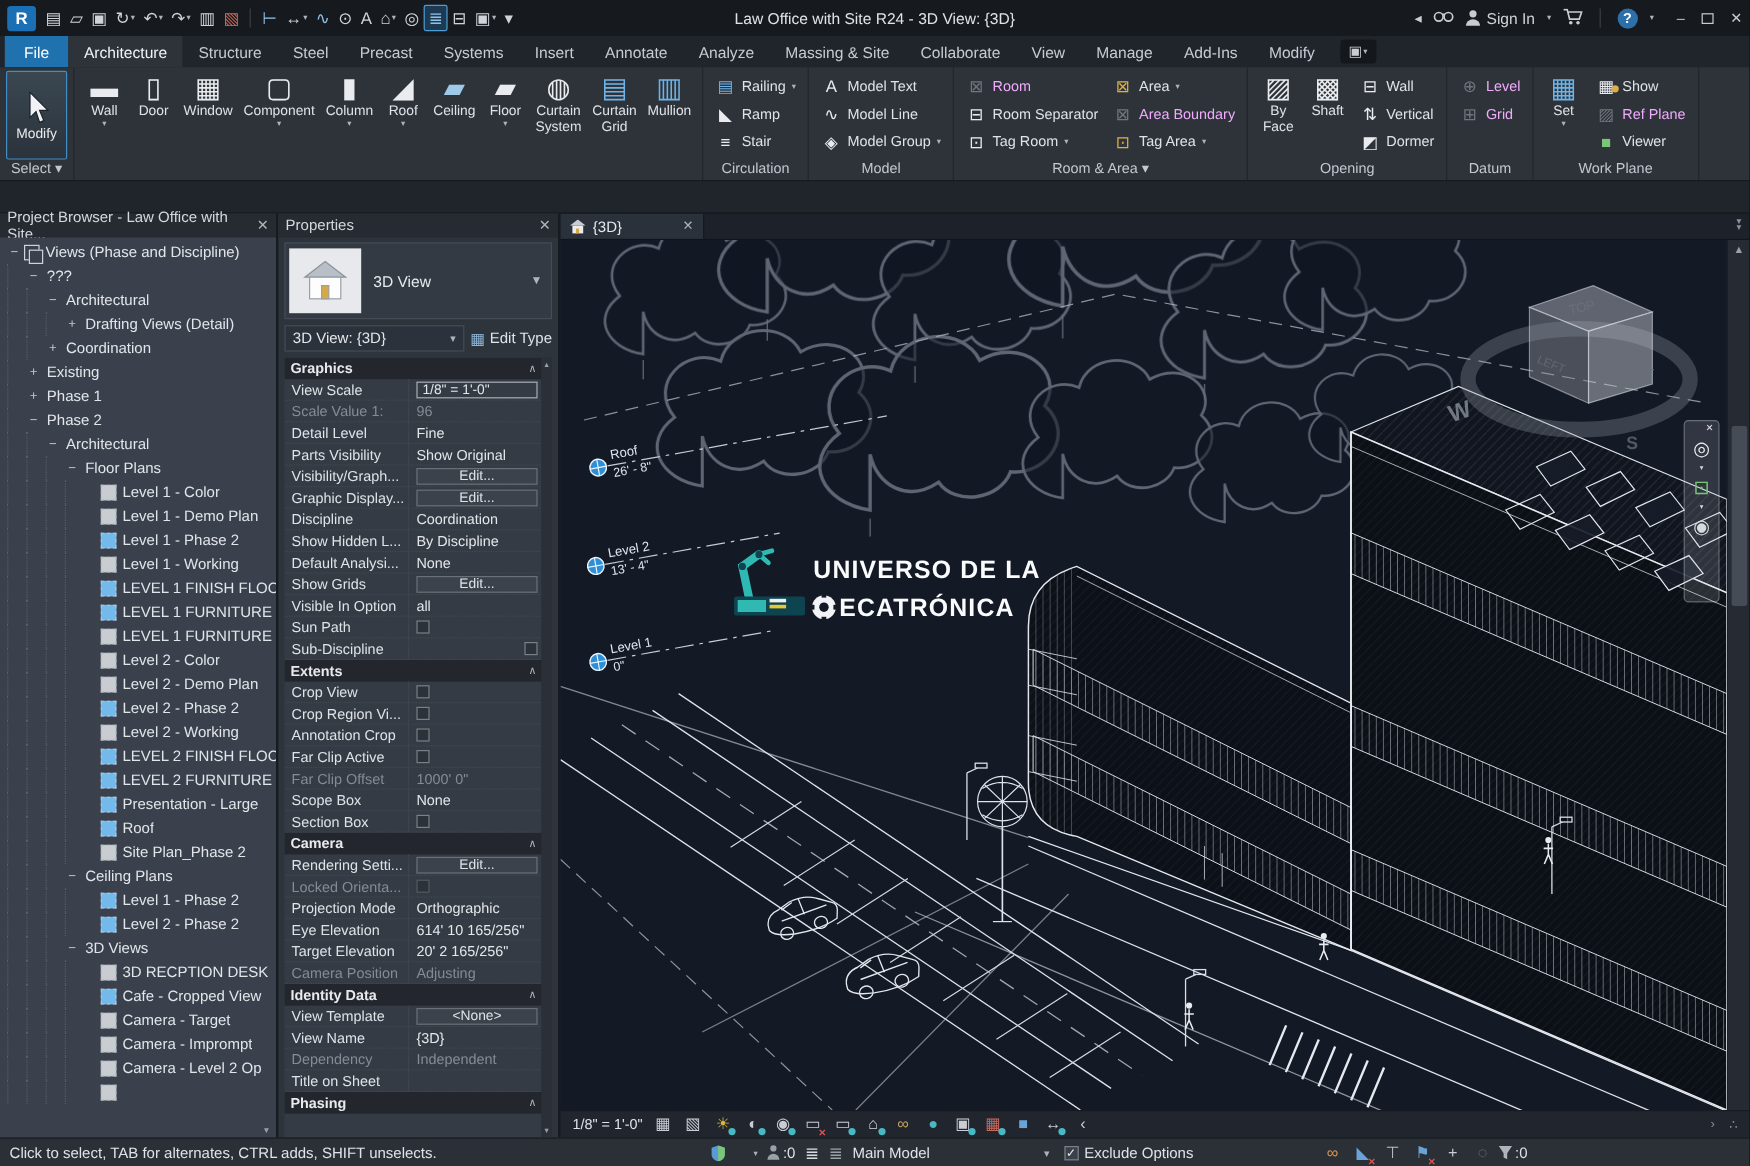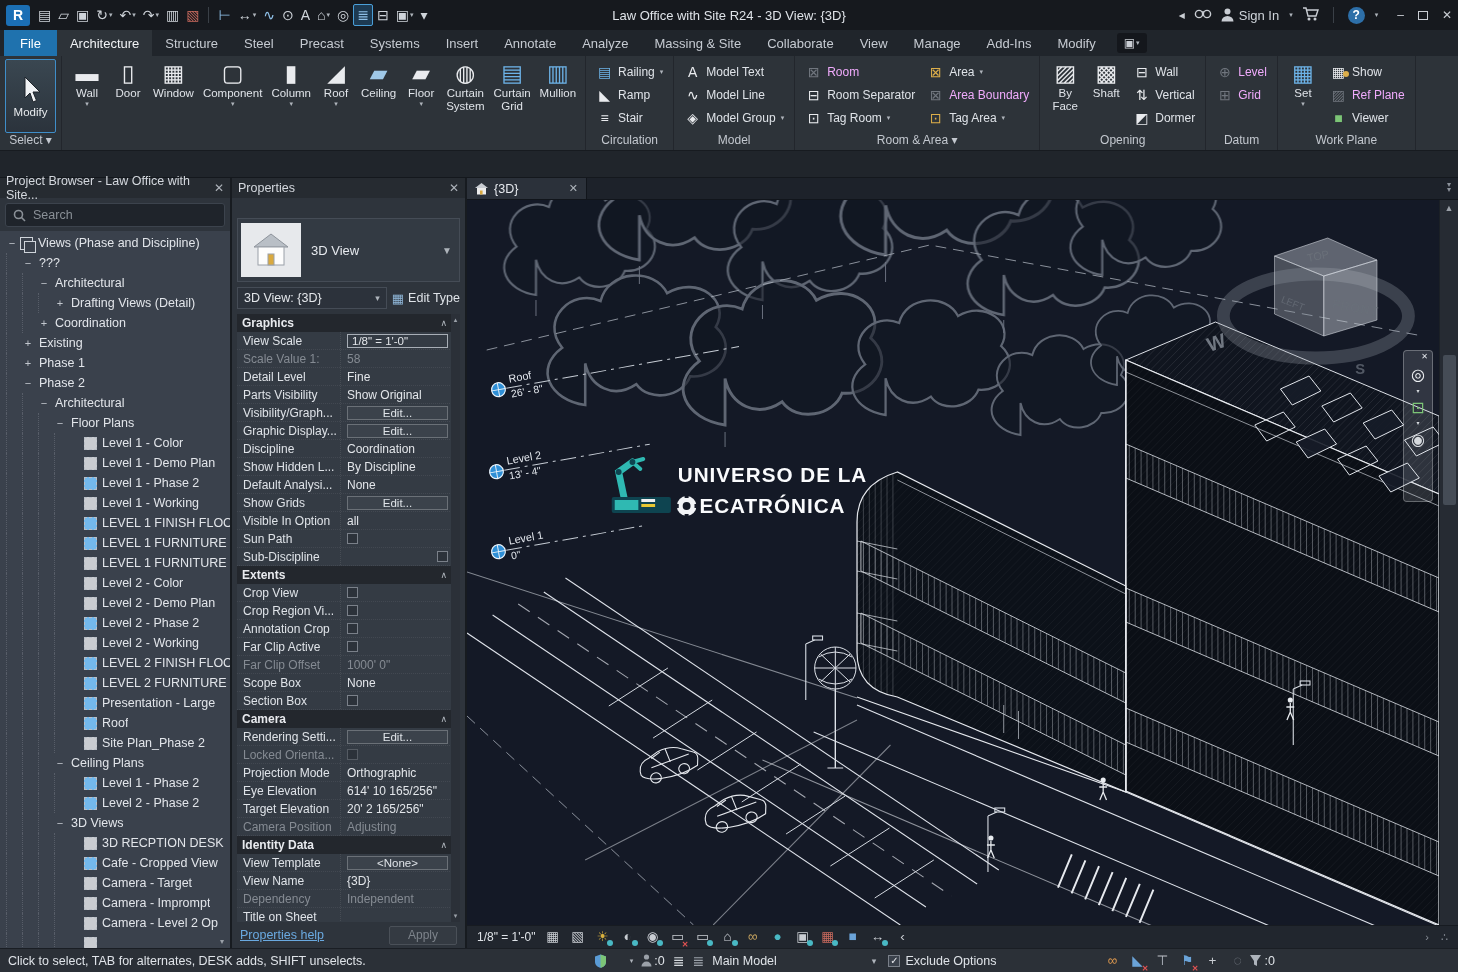--- a/index.html
+++ b/index.html
@@ -65,21 +65,21 @@
 .ind{width:16px;height:100%;border-left:1px dotted rgba(190,196,205,.22);flex:none}
 .tg{width:12px;color:#c2c7ce;font-size:11px;text-align:center;flex:none}
 .t-ico{width:13px;height:13px;border:1px dashed #b9bfc7;background:#c9ccd1;flex:none;margin-left:2px}
 .t-ico.blue{background:#74b9ec}
 .t-ico.views{border:1px solid #cfd4da;background:transparent;position:relative}
 .t-ico.views::after{content:"";position:absolute;left:3px;top:3px;width:10px;height:10px;border:1px solid #cfd4da;background:#3a414c}
 .tlab{margin-left:5px;overflow:hidden}
 .tscroll{position:absolute;right:1px;top:3px;bottom:3px;width:10px;display:flex;flex-direction:column;justify-content:space-between;align-items:center;color:#9aa0a8;font-size:8px}
 
 .props{width:235px;background:#2e343c;display:flex;flex-direction:column;border-right:2px solid #171b20;flex:none}
-.typesel{margin:20px 5px 0;background:#333a43;border:1px solid #454c56;display:flex;align-items:center;height:64px;padding:3px;flex:none}
+.typesel{margin:4px 5px 0;background:#333a43;border:1px solid #454c56;display:flex;align-items:center;height:64px;padding:3px;flex:none}
 .typeimg{width:60px;height:54px;background:#e7e9ec;display:flex;align-items:center;justify-content:center;flex:none}
 .typelab{margin-left:10px;font-size:13px;color:#e6e9ee}
 .typecaret{margin-left:auto;color:#aeb4bb;font-size:10px;padding-right:4px}
 .instrow{display:flex;align-items:center;gap:5px;margin:4px 5px;height:24px;flex:none}
 .instcombo{flex:1;height:22px;border:1px solid #454c56;background:#2c323b;display:flex;align-items:center;padding:0 6px;font-size:12.5px;color:#e3e6ea}
 .instcombo .c{margin-left:auto;font-size:9px;color:#aeb4bb}
 .edittype{display:flex;align-items:center;gap:4px;font-size:12.5px;color:#dfe3e8;white-space:nowrap}
 .edittype .ei{color:#8fb6d8;font-size:13px}
 .grid{flex:1;overflow:hidden;background:#343b44;margin:0 5px;position:relative}
 .sect{height:18px;background:#23272d;display:flex;align-items:center;padding:0 5px;font-size:12px;font-weight:bold;color:#e8eaee}
@@ -479,29 +479,20 @@
 
   <div class="optionsbar"></div>
 
   <div class="main">
 
     <div class="pb">
       <div class="phead">
         <span>Project Browser - Law Office with Site...</span>
         <span class="x">✕</span>
       </div>
-      <div class="searchwrap">
-        <div class="searchbox">
-          <svg width="13" height="13">
-              <circle cx="5.5" cy="5.5" r="4" fill="none" stroke="#8a9097" stroke-width="1.6"></circle>
-              <path d="M8.5,8.5 L12,12" stroke="#8a9097" stroke-width="1.6"></path>
-            </svg>
-          <span>Search</span>
-        </div>
-      </div>
       <div class="tree" id="tree">
           <div class="trow">
             <span class="tg">−</span>
             <span class="t-ico views"></span>
             <span class="tlab">Views (Phase and Discipline)</span>
           </div>
           <div class="trow">
             <span class="ind"></span>
             <span class="tg">−</span>
             <span class="tlab">???</span>
@@ -824,21 +815,21 @@
           </div>
           <div class="prow">
             <div class="plab">View Scale</div>
             <div class="pval">
               <div class="pv-input">1/8" = 1'-0"</div>
             </div>
           </div>
           <div class="prow">
             <div class="plab dis">Scale Value    1:</div>
             <div class="pval">
-              <span class="pv-text dis">58</span>
+              <span class="pv-text dis">96</span>
             </div>
           </div>
           <div class="prow">
             <div class="plab">Detail Level</div>
             <div class="pval">
               <span class="pv-text">Fine</span>
             </div>
           </div>
           <div class="prow">
             <div class="plab">Parts Visibility</div>
@@ -1017,24 +1008,20 @@
           <div class="sect">
             <span>Phasing</span>
             <span class="sect-ch">∧</span>
           </div>
           <div class="pscroll">
             <span>▴</span>
             <span>▾</span>
           </div>
         </div>
       <div class="grid" style="flex:none;height:0"></div>
-      <div class="pfoot">
-        <span class="phelp">Properties help</span>
-        <span class="apply">Apply</span>
-      </div>
     </div>
 
     <div class="viewport">
       <div class="vtabs">
         <div class="vtab">
           <svg width="13" height="12" viewBox="0 0 13 12">
               <polygon points="6.5,0 13,5 0,5" fill="#c9cdd3"></polygon>
               <rect x="2" y="5" width="9" height="6.5" fill="#ececec"></rect>
               <rect x="5" y="7.5" width="2.6" height="4" fill="#d9a93f"></rect>
             </svg>
@@ -1305,21 +1292,21 @@
           </span>
         <span class="vcb-right">
           <span>›</span>
           <span>∴</span>
         </span>
       </div>
     </div>
   </div>
 
   <div class="statusbar">
-    <span>Click to select, TAB for alternates, DESK adds, SHIFT unselects.</span>
+    <span>Click to select, TAB for alternates, CTRL adds, SHIFT unselects.</span>
     <span class="sb-shield">
       <svg width="13" height="14">
           <path d="M6.5,0.5 L12,2.5 V8 C12,11 9.5,13 6.5,13.8 C3.5,13 1,11 1,8 V2.5 Z" fill="#5a9bd5"></path>
           <path d="M6.5,0.5 L12,2.5 V8 C12,11 9.5,13 6.5,13.8 Z" fill="#7cc576"></path>
         </svg>
     </span>
     <span class="sb-group">
       <span class="qcaret">▾</span>
       <span style="display:flex;align-items:center;gap:2px">
         <svg width="11" height="13">

